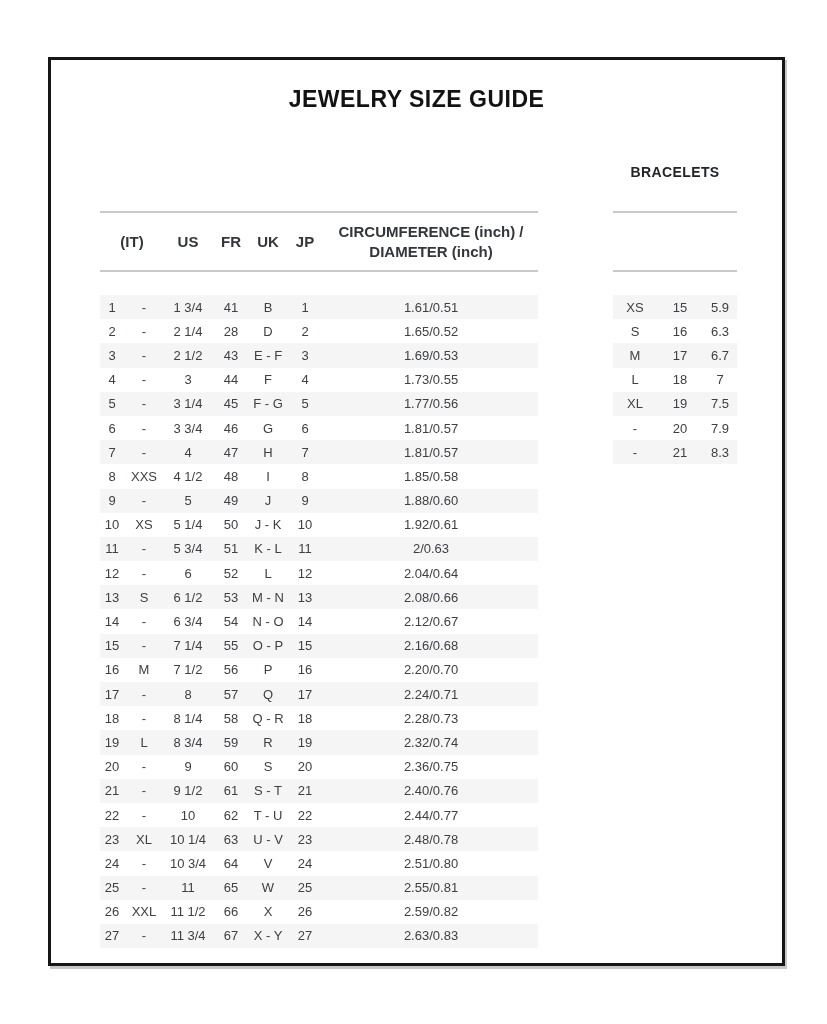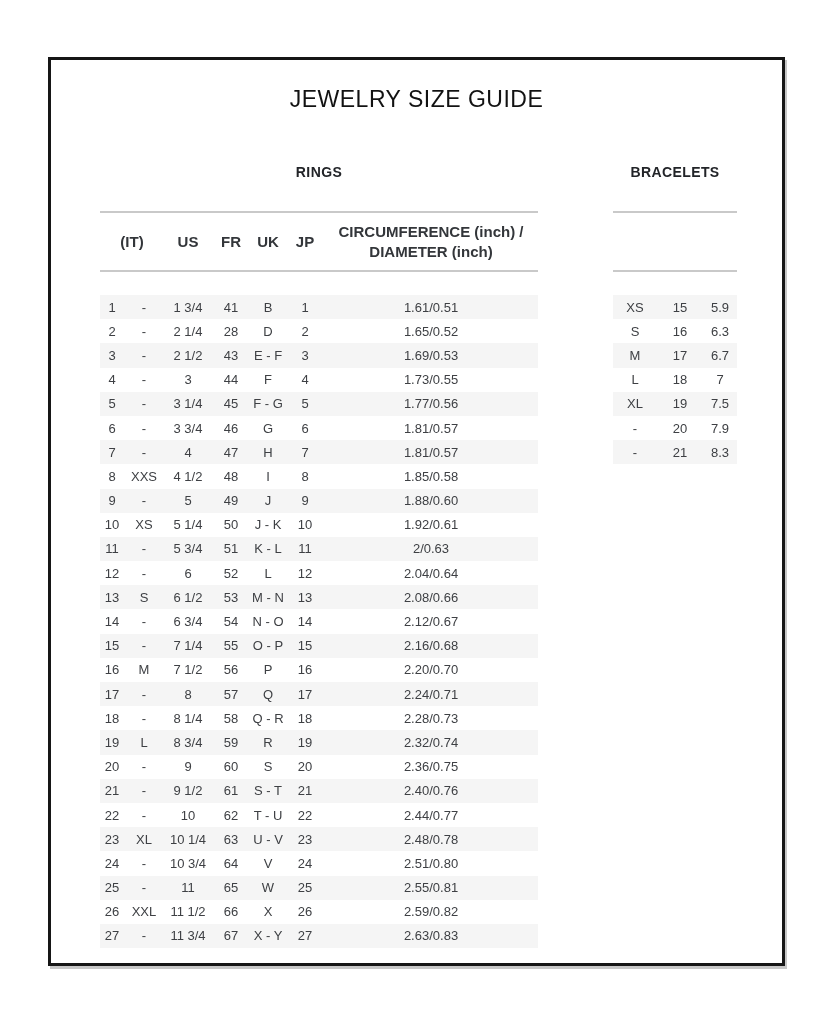--- a/index.html
+++ b/index.html
@@ -24,21 +24,21 @@
     border: 3px solid #161616;
     box-shadow: 2px 3px 0 rgba(0,0,0,0.22);
   }
   .page-title {
     position: absolute;
     top: 26px;
     left: 0;
     width: 100%;
     text-align: center;
     font-size: 23px;
-    font-weight: 400;
+    font-weight: 700;
     letter-spacing: 0.5px;
     color: #121212;
   }
   .section {
     position: absolute;
     top: 0;
     height: 100%;
   }
   .section-rings { left: 49px; width: 438px; }
   .section-bracelets { left: 562px; width: 124px; }
@@ -106,21 +106,20 @@
   .td { text-align: center; white-space: nowrap; }
 </style>
 </head>
 <body>
 
 <div class="card">
 
   <div class="page-title">JEWELRY SIZE GUIDE</div>
 
   <div class="section section-rings">
-    <div class="section-heading">RINGS</div>
     <div class="rule rule-top"></div>
     <div class="thead thead-rings">
       <div class="th th-it">(IT)</div>
       <div class="th">US</div>
       <div class="th">FR</div>
       <div class="th">UK</div>
       <div class="th">JP</div>
       <div class="th th-circ">
         <div>CIRCUMFERENCE (inch) /</div>
         <div>DIAMETER (inch)</div>

